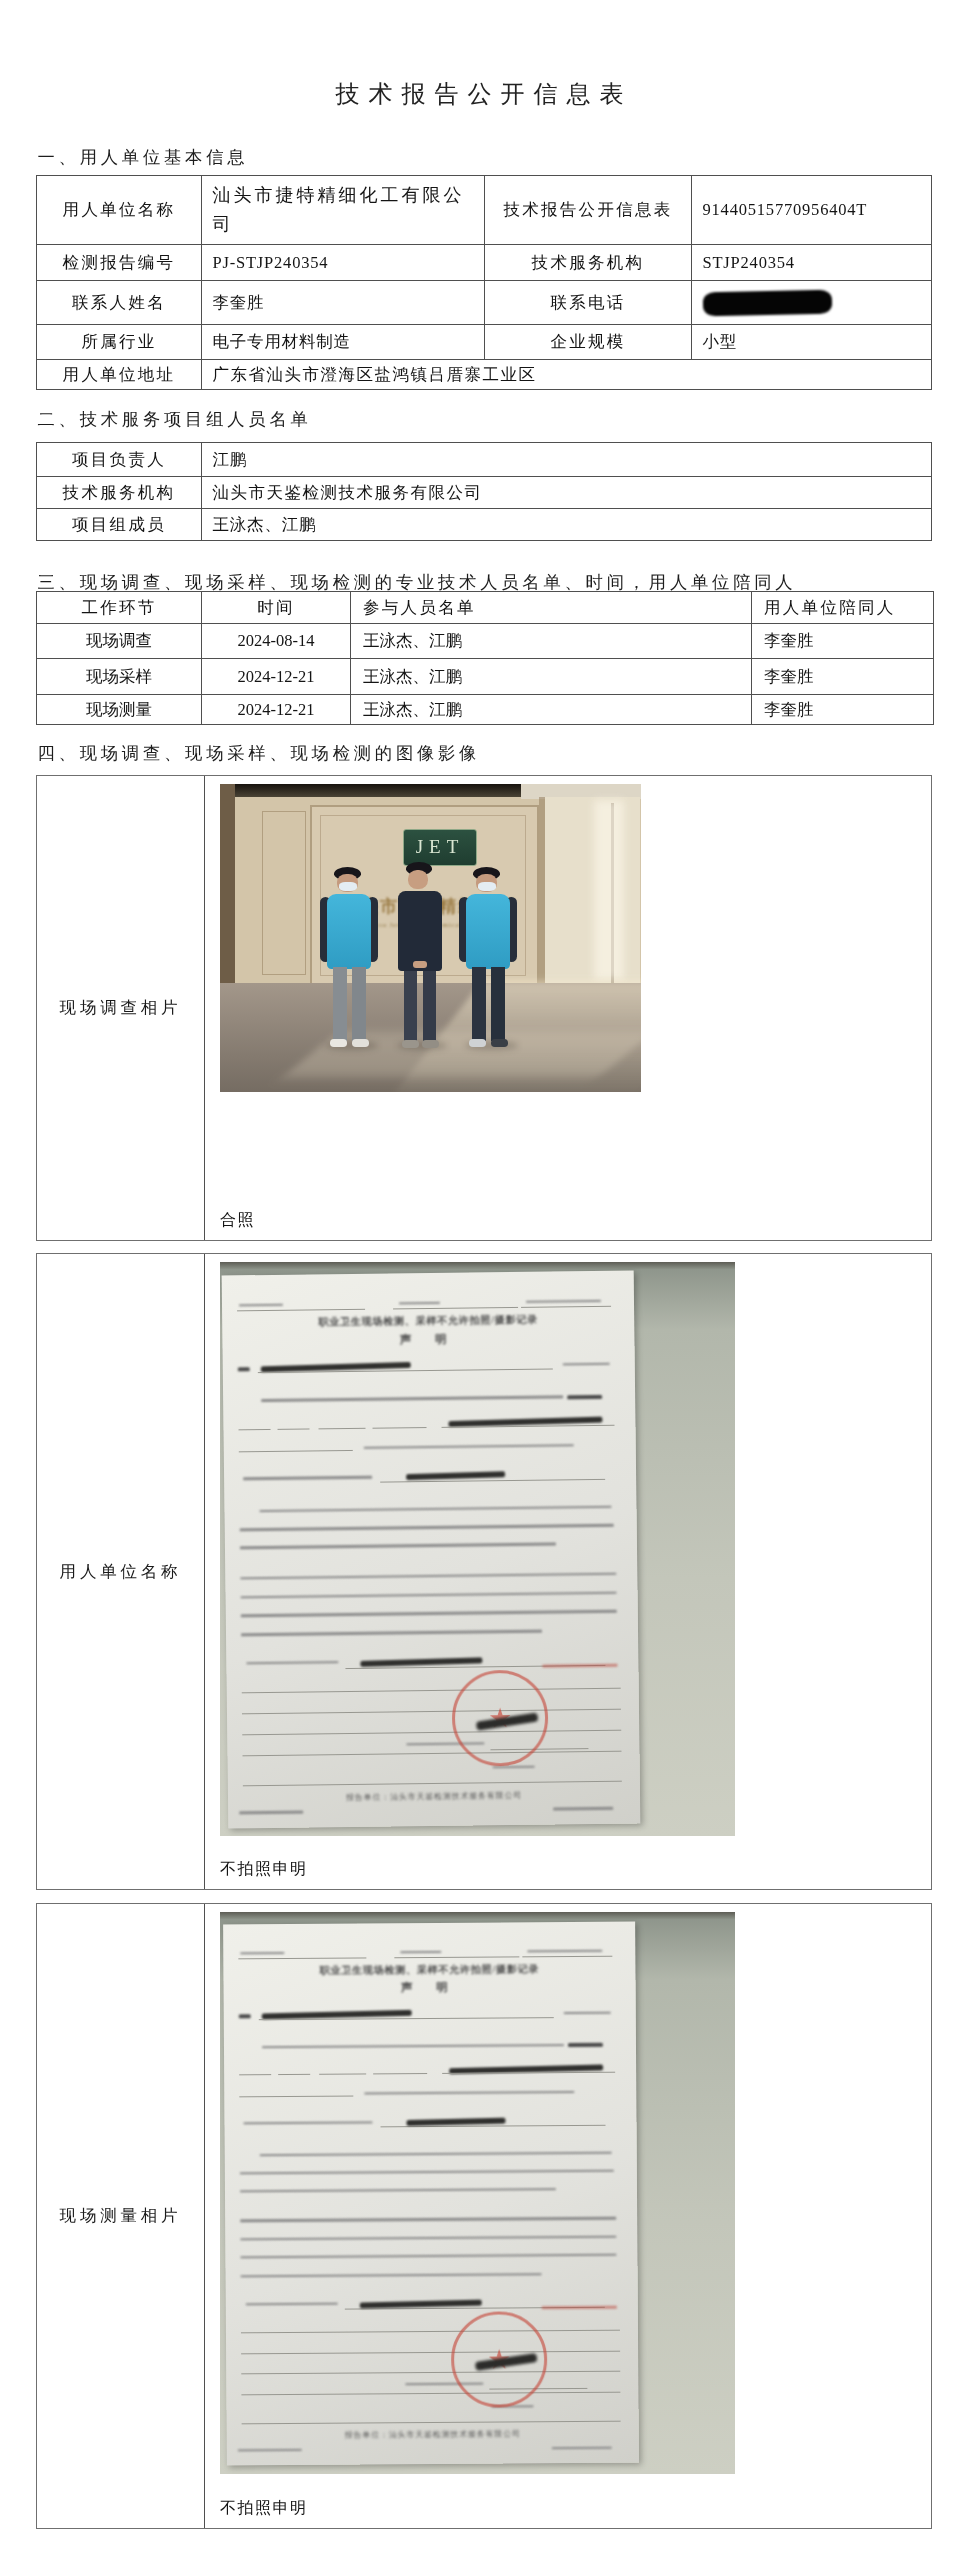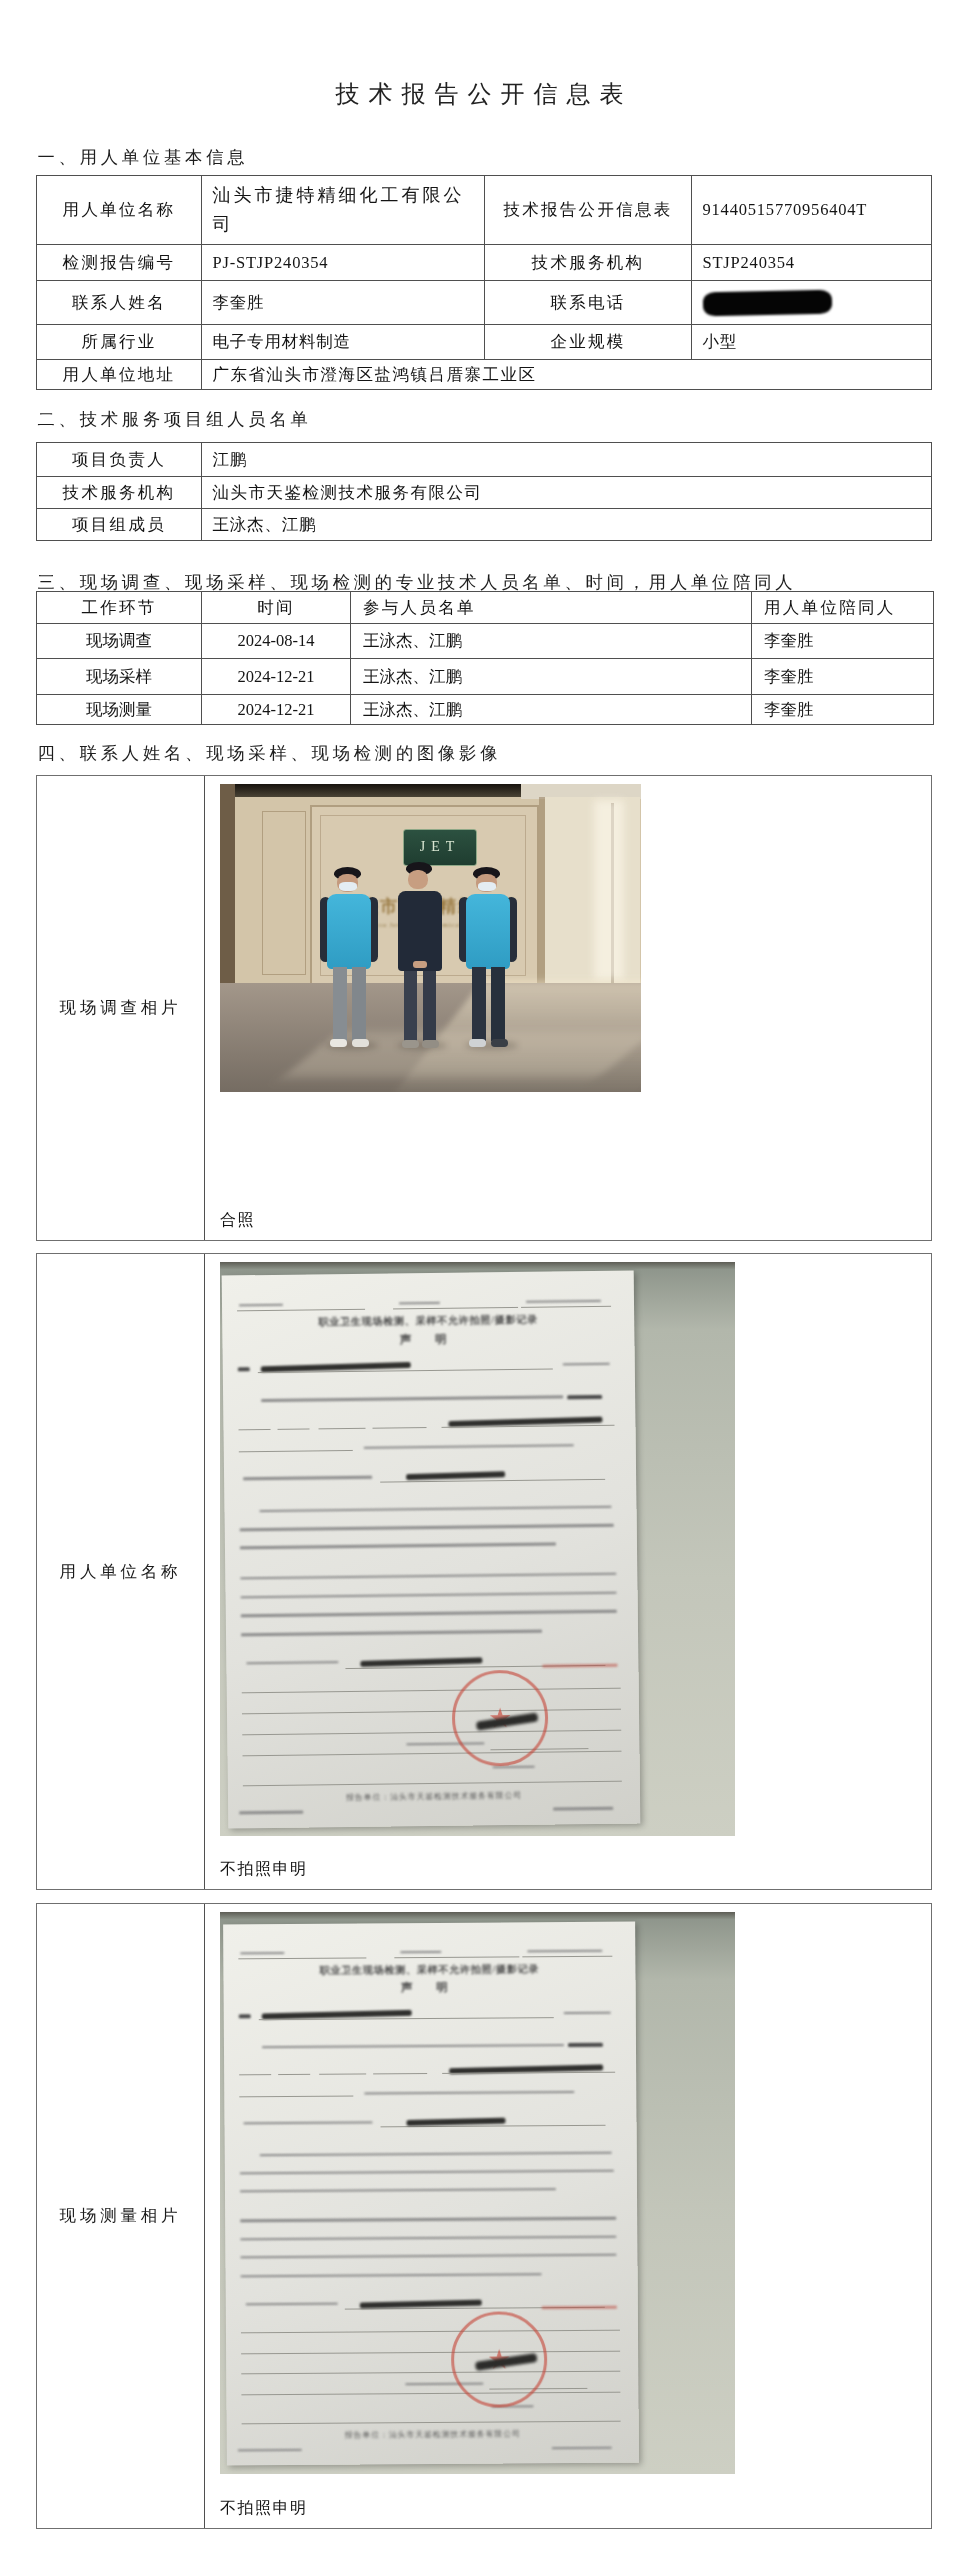--- a/index.html
+++ b/index.html
@@ -39,21 +39,21 @@
   .wall-edge{left:0;top:0;width:15px;height:210px;background:#6e5d47;}
   .panelL{left:42px;top:27px;width:42px;height:162px;border:1.5px solid rgba(122,97,63,.38);}
   .panelC{left:90px;top:21px;width:225px;height:180px;border:2.3px solid rgba(122,97,63,.42);background:#d8cab0;}
   .panelCi{left:100px;top:31px;width:204px;height:159px;border:1.5px solid rgba(122,97,63,.30);}
   .colR{left:319px;top:13.5px;width:6.8px;height:189px;background:rgba(150,128,96,.55);}
   .wallR{left:325px;top:13.5px;width:95px;height:189px;background:#e7dfcb;}
   .doorR{left:391px;top:19.5px;width:3px;height:185px;background:rgba(120,102,80,.6);}
   .lightR{left:374px;top:16.5px;width:30px;height:180px;background:rgba(252,247,233,.65);filter:blur(4.5px);}
   .sign-jet{left:183px;top:45px;width:72px;height:35px;background:linear-gradient(#2c5140,#1f3d30);
             border:1.5px solid #8ea887;border-radius:3px;display:flex;align-items:center;justify-content:center;
-            font-size:14px;letter-spacing:6px;color:#d9e6d2;filter:blur(0.4px);position:absolute;text-align:center;}
+            font-size:19px;letter-spacing:6px;color:#d9e6d2;filter:blur(0.4px);position:absolute;text-align:center;}
   .sign-cn{left:89px;top:110px;width:240px;text-align:center;font-size:17.3px;font-weight:bold;
            color:#9b7c45;letter-spacing:2.3px;filter:blur(1.3px);white-space:nowrap;}
   .sign-en{left:104px;top:137px;width:210px;text-align:center;font-size:6.8px;color:#97804f;
            letter-spacing:0.8px;filter:blur(0.8px);white-space:nowrap;}
   .floor{left:0;top:199px;width:421px;height:109px;background:linear-gradient(#a3978a,#756c62);}
   .streak{left:218px;top:197px;width:248px;height:113px;transform:skewX(-38deg);
           background:linear-gradient(rgba(250,238,210,.5),rgba(250,238,210,.05));filter:blur(3.8px);}
   .streak2{left:90px;top:248px;width:316px;height:45px;transform:skewX(-50deg);
            background:rgba(244,232,206,.25);filter:blur(5.3px);}
   .shadow{height:9px;background:rgba(30,25,20,.22);border-radius:50%;filter:blur(3px);top:257px;}
@@ -192,21 +192,21 @@
     </tr>
     <tr style="height:30px">
       <td class="c">现场测量</td>
       <td class="c">2024-12-21</td>
       <td class="l">王泳杰、江鹏</td>
       <td class="l">李奎胜</td>
     </tr>
   </tbody>
       </table>
 
-  <div class="sec-head h4">四、联系人姓名、现场采样、现场检测的图像影像</div>
+  <div class="sec-head h4">四、现场调查、现场采样、现场检测的图像影像</div>
 
   <div class="pbox b1">
     <div class="blabel">现场调查相片</div>
     <div class="bcontent">
       <div class="lobby">
         <div class="ceil-d"></div>
         <div class="ceil-l"></div>
         <div class="wall-edge"></div>
         <div class="panelL"></div>
         <div class="panelC"></div>

